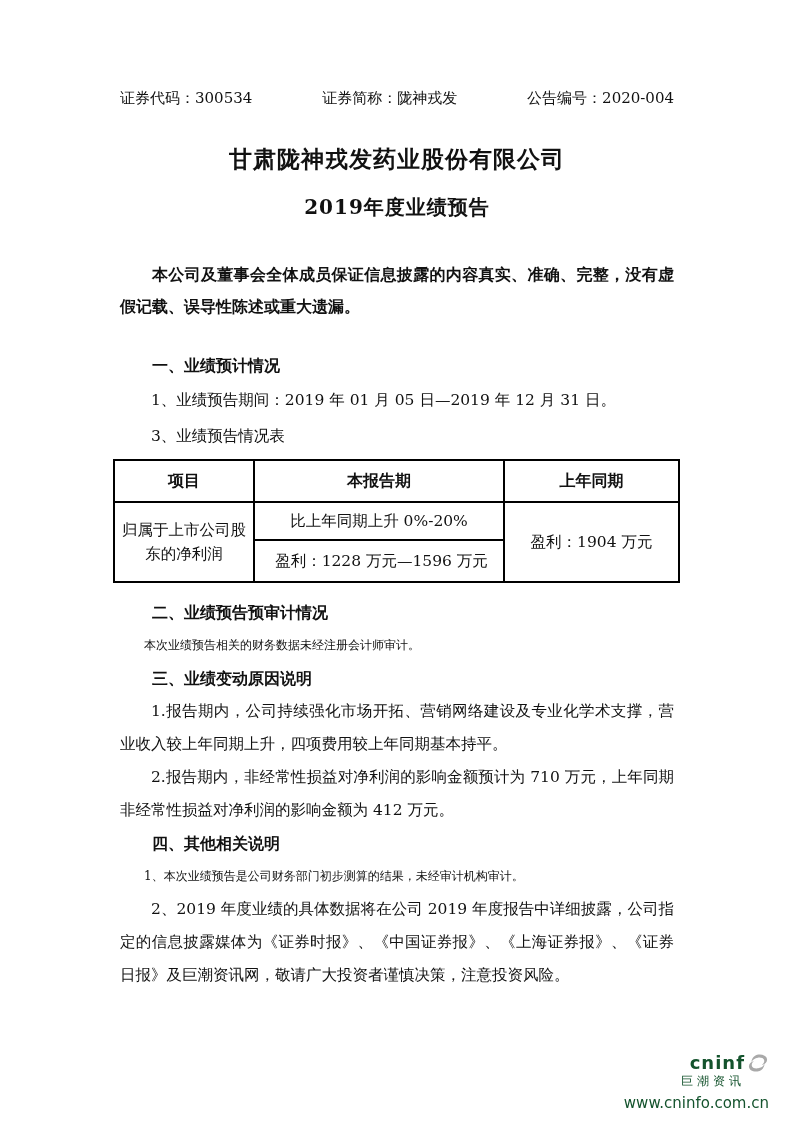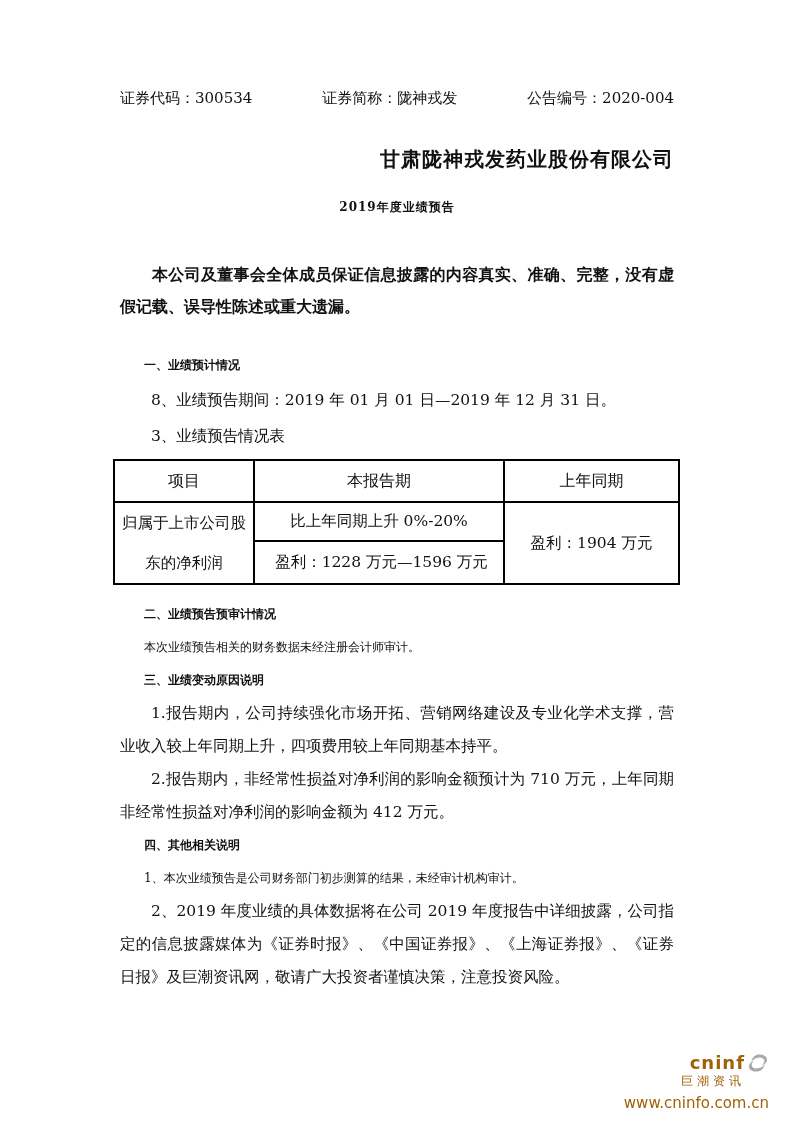--- a/index.html
+++ b/index.html
@@ -14,37 +14,37 @@
   }
   .content { padding:88px 119px 0 120px; }
 
   .header-line {
     display:flex; justify-content:space-between;
     font-size:15px; line-height:20px; white-space:nowrap;
   }
 
   .doc-title {
     margin-top:36px;
-    text-align:right; font-weight:bold; font-size:20px; line-height:30px;
+    text-align:center; font-weight:bold; font-size:23px; line-height:30px;
     letter-spacing:1px;
   }
   .doc-subtitle {
     margin-top:20px;
-    text-align:center; font-weight:bold; font-size:12px; line-height:27px;
+    text-align:center; font-weight:bold; font-size:20px; line-height:27px;
     letter-spacing:1px;
   }
 
   .disclaimer {
     margin-top:38px;
     font-weight:bold; font-size:16px; line-height:32px;
     text-indent:2em; text-align:justify;
   }
 
   .sec-heading {
-    font-weight:bold; font-size:12px; line-height:33px;
+    font-weight:bold; font-size:16px; line-height:33px;
     padding-left:2em;
   }
   .sec1-heading { margin-top:26px; }
 
   .item { font-size:15.5px; line-height:36px; padding-left:2em; }
   .para { font-size:15.5px; line-height:33px; text-indent:2em; text-align:justify; }
   .flush { font-size:12px; line-height:33px; padding-left:2em; }
 
   .chk { font-family:"DejaVu Sans","Liberation Sans",sans-serif; font-size:15px; }
   .opt { margin-right:10px; }
@@ -53,31 +53,31 @@
     border-collapse:collapse;
     margin-top:5px; margin-left:-7px;
     width:565px;
     table-layout:fixed;
   }
   table.forecast th, table.forecast td {
     border:2px solid #000;
     text-align:center; vertical-align:middle;
     font-size:15.5px; padding:0 6px;
   }
-  table.forecast th { height:40px; font-weight:normal; font-size:16px; }
+  table.forecast th { height:40px; font-weight:bold; font-size:16px; }
   .col-item  { width:140px; }
   .col-cur   { width:250px; }
   .col-prior { width:175px; }
-  td.cell-item { line-height:40px; padding:0 12px; }
+  td.cell-item { line-height:24px; padding:0 12px; }
   tr.sub1 td { height:36px; }
   tr.sub2 td { height:40px;padding-left:11px; }
 
   .cninfo {
     position:absolute; right:24px; bottom:10px;
-    color:#a16207; text-align:right;
+    color:#14532d; text-align:right;
     font-family:"DejaVu Sans","Liberation Sans",sans-serif;
     line-height:1.15;
   }
   .cninfo-top { display:flex; align-items:center; justify-content:flex-end; gap:2px; }
   .cninfo-word { font-weight:bold; font-size:18px; letter-spacing:1px; }
   .cninfo-swirl { width:22px; height:22px; }
   .cninfo-cn { font-size:12px; letter-spacing:4px; margin-top:1px; padding-right:24px; }
   .cninfo-url { font-size:15px; margin-top:6px; }
 </style>
 </head>
@@ -91,21 +91,21 @@
       <span>证券简称：陇神戎发</span>
       <span>公告编号：2020-004</span>
     </div>
 
     <div class="doc-title">甘肃陇神戎发药业股份有限公司</div>
     <div class="doc-subtitle">2019年度业绩预告</div>
 
     <div class="disclaimer">本公司及董事会全体成员保证信息披露的内容真实、准确、完整，没有虚假记载、误导性陈述或重大遗漏。</div>
 
     <div class="sec-heading sec1-heading">一、业绩预计情况</div>
-    <div class="item">8、业绩预告期间：2019 年 01 月 01 日—2019 年 12 月 31 日。</div>
+    <div class="item">1、业绩预告期间：2019 年 01 月 05 日—2019 年 12 月 31 日。</div>
     <div class="item">3、业绩预告情况表</div>
 
     <table class="forecast">
       <colgroup>
           <col class="col-item">
           <col class="col-cur">
           <col class="col-prior">
         </colgroup>
       <tbody>
           <tr>

